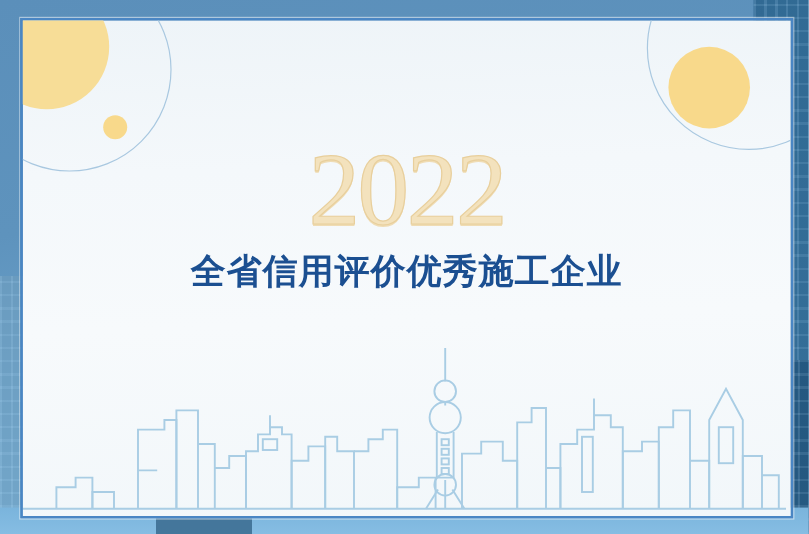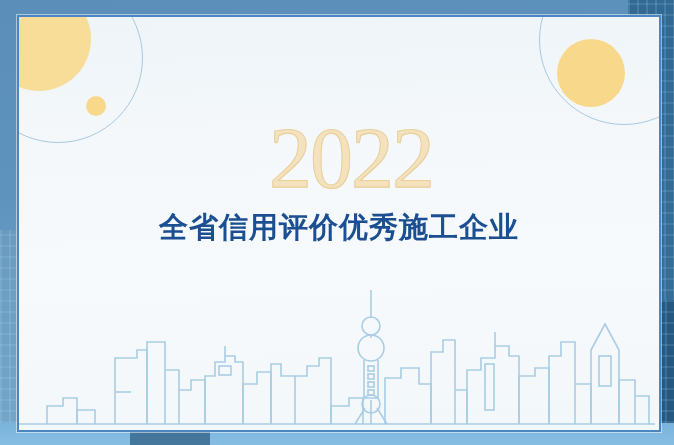--- a/index.html
+++ b/index.html
@@ -65,21 +65,20 @@
   }
 
   
   .year{
     position:absolute;left:0;top:98px;width:640px;text-align:center;
     font-family:"Liberation Serif","DejaVu Serif",serif;
     font-size:86px;line-height:86px;font-weight:400;letter-spacing:-2px;
     color:#f3e2bd;
     -webkit-text-stroke:1px #e8cf9c;
     text-shadow:0 1px 0 #efdcb4;
-    padding-left:12px;
   }
 
   
   .main-title{
     position:absolute;left:0;top:193px;width:640px;text-align:center;
     font-size:29px;line-height:34px;font-weight:bold;letter-spacing:1px;
     color:#1b4f91;
   }
 
   

